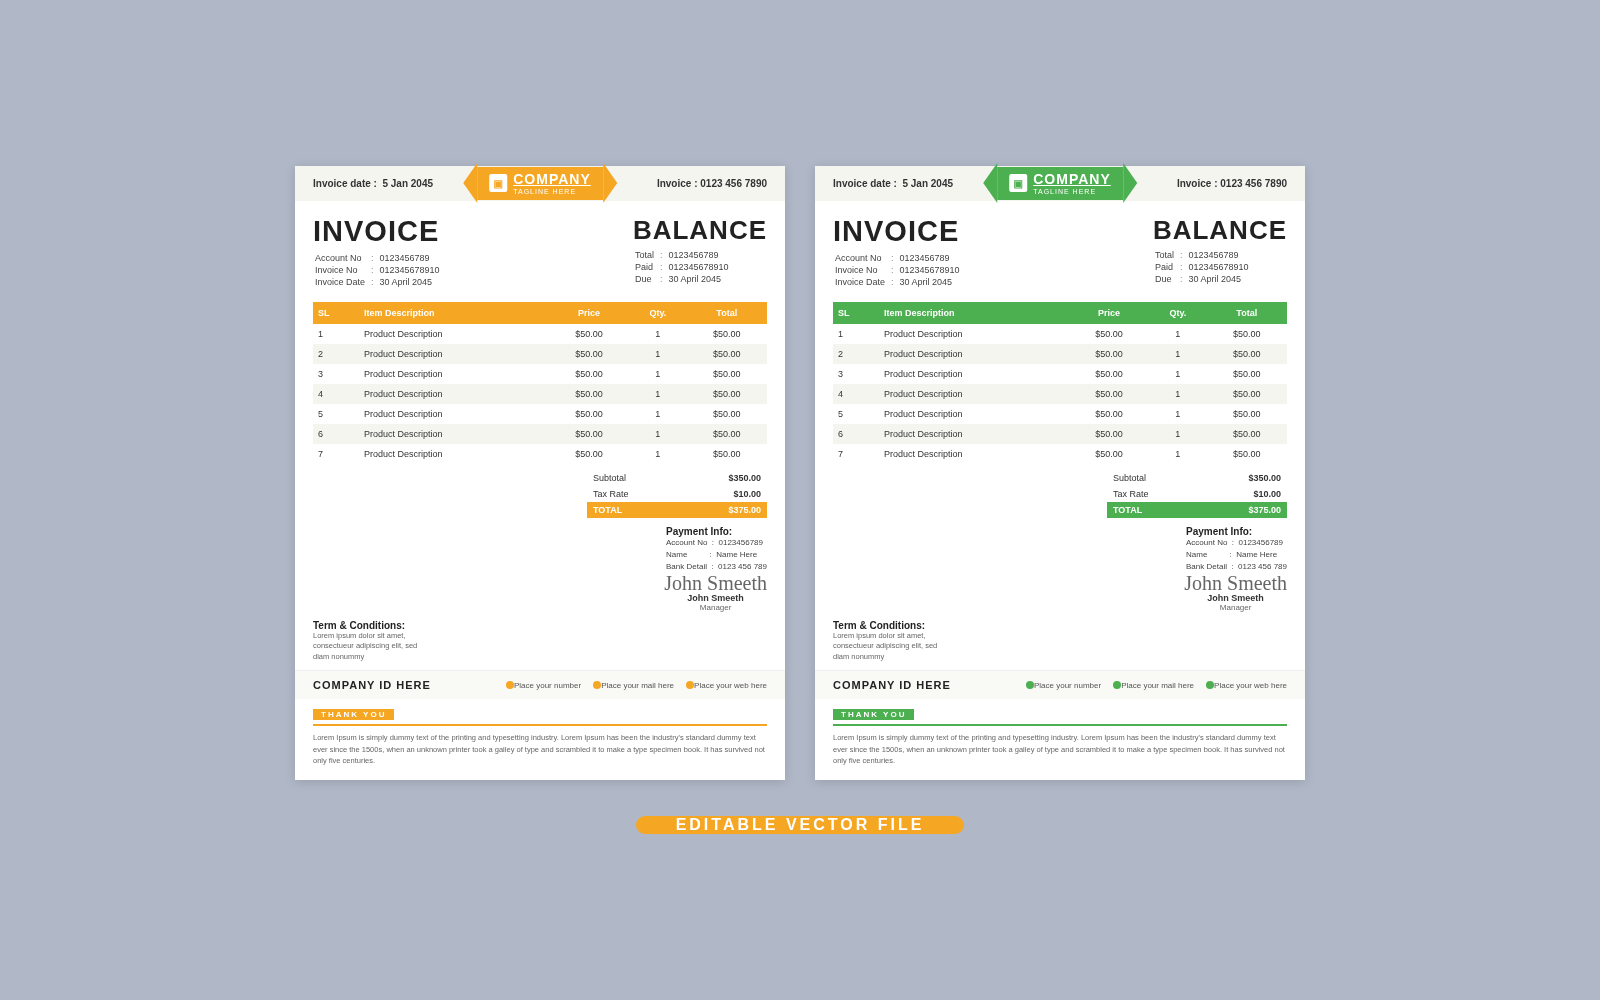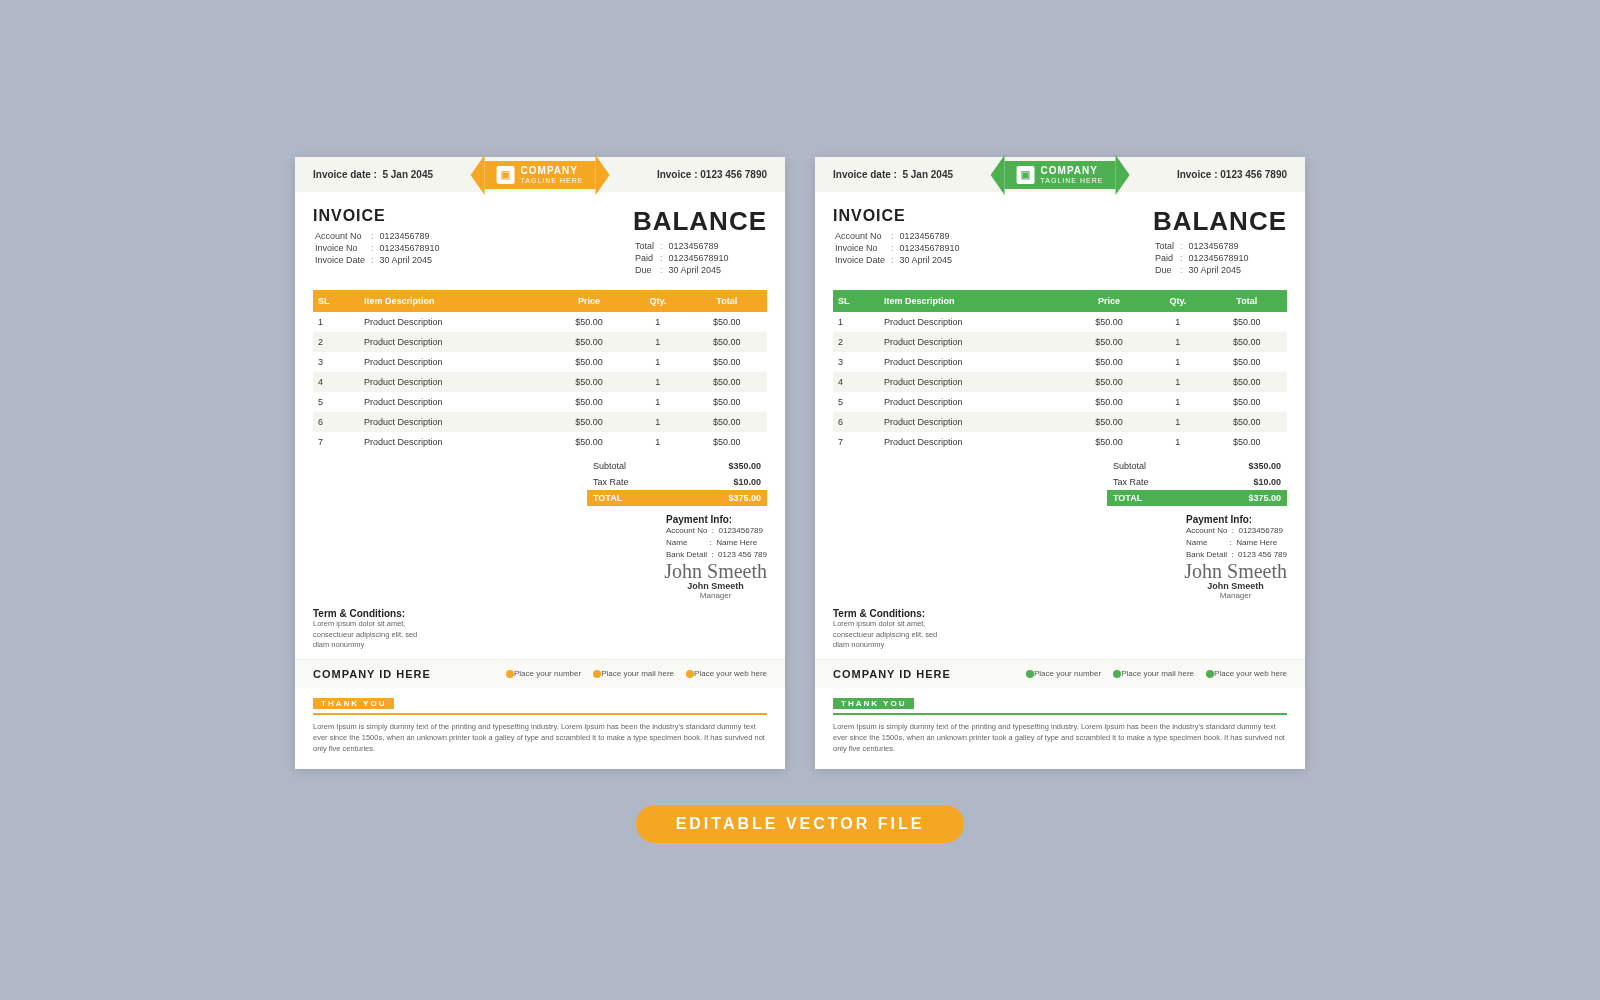--- a/index.html
+++ b/index.html
@@ -72,21 +72,21 @@
       margin-right: 6px;
       background: white;
       border-radius: 2px;
       display: flex;
       align-items: center;
       justify-content: center;
     }
     .logo-icon-inner-orange { color: #f5a623; font-size: 10px; }
     .logo-icon-inner-green { color: #4caf50; font-size: 10px; }
     .logo-text-block { line-height: 1.2; }
-    .logo-title { font-size: 10px; font-weight: bold; letter-spacing: 1px; }
+    .logo-title { font-size: 14px; font-weight: bold; letter-spacing: 1px; text-decoration: underline; }
     .logo-tagline { font-size: 7px; font-weight: normal; letter-spacing: 1px; }
     .logo-chevron-right {
       width: 0;
       height: 0;
       border-top: 20px solid transparent;
       border-bottom: 20px solid transparent;
     }
     .logo-chevron-right-orange { border-left: 14px solid #f5a623; }
     .logo-chevron-right-green { border-left: 14px solid #4caf50; }
     .header-invoice-num {
@@ -97,21 +97,21 @@
     
     .invoice-body {
       padding: 16px 18px 0;
     }
     .invoice-top-section {
       display: flex;
       justify-content: space-between;
       margin-bottom: 14px;
     }
     .invoice-title-block h2 {
-      font-size: 16px;
+      font-size: 29px;
       font-weight: 900;
       color: #222;
       letter-spacing: 1px;
       line-height: 1;
     }
     .invoice-info-table {
       font-size: 9px;
       color: #444;
       margin-top: 6px;
       border-collapse: collapse;
@@ -322,21 +322,21 @@
       color: #666;
       line-height: 1.5;
       padding-bottom: 14px;
     }
 
     
     .bottom-badge {
       margin-top: 16px;
       background: #f5a623;
       border-radius: 30px;
-      padding: 10px 40px;
+      padding: 0 40px;
       display: inline-block;
     }
     .bottom-badge-text {
       font-size: 16px;
       font-weight: 900;
       color: white;
       letter-spacing: 3px;
     }
   </style>
 </head>

